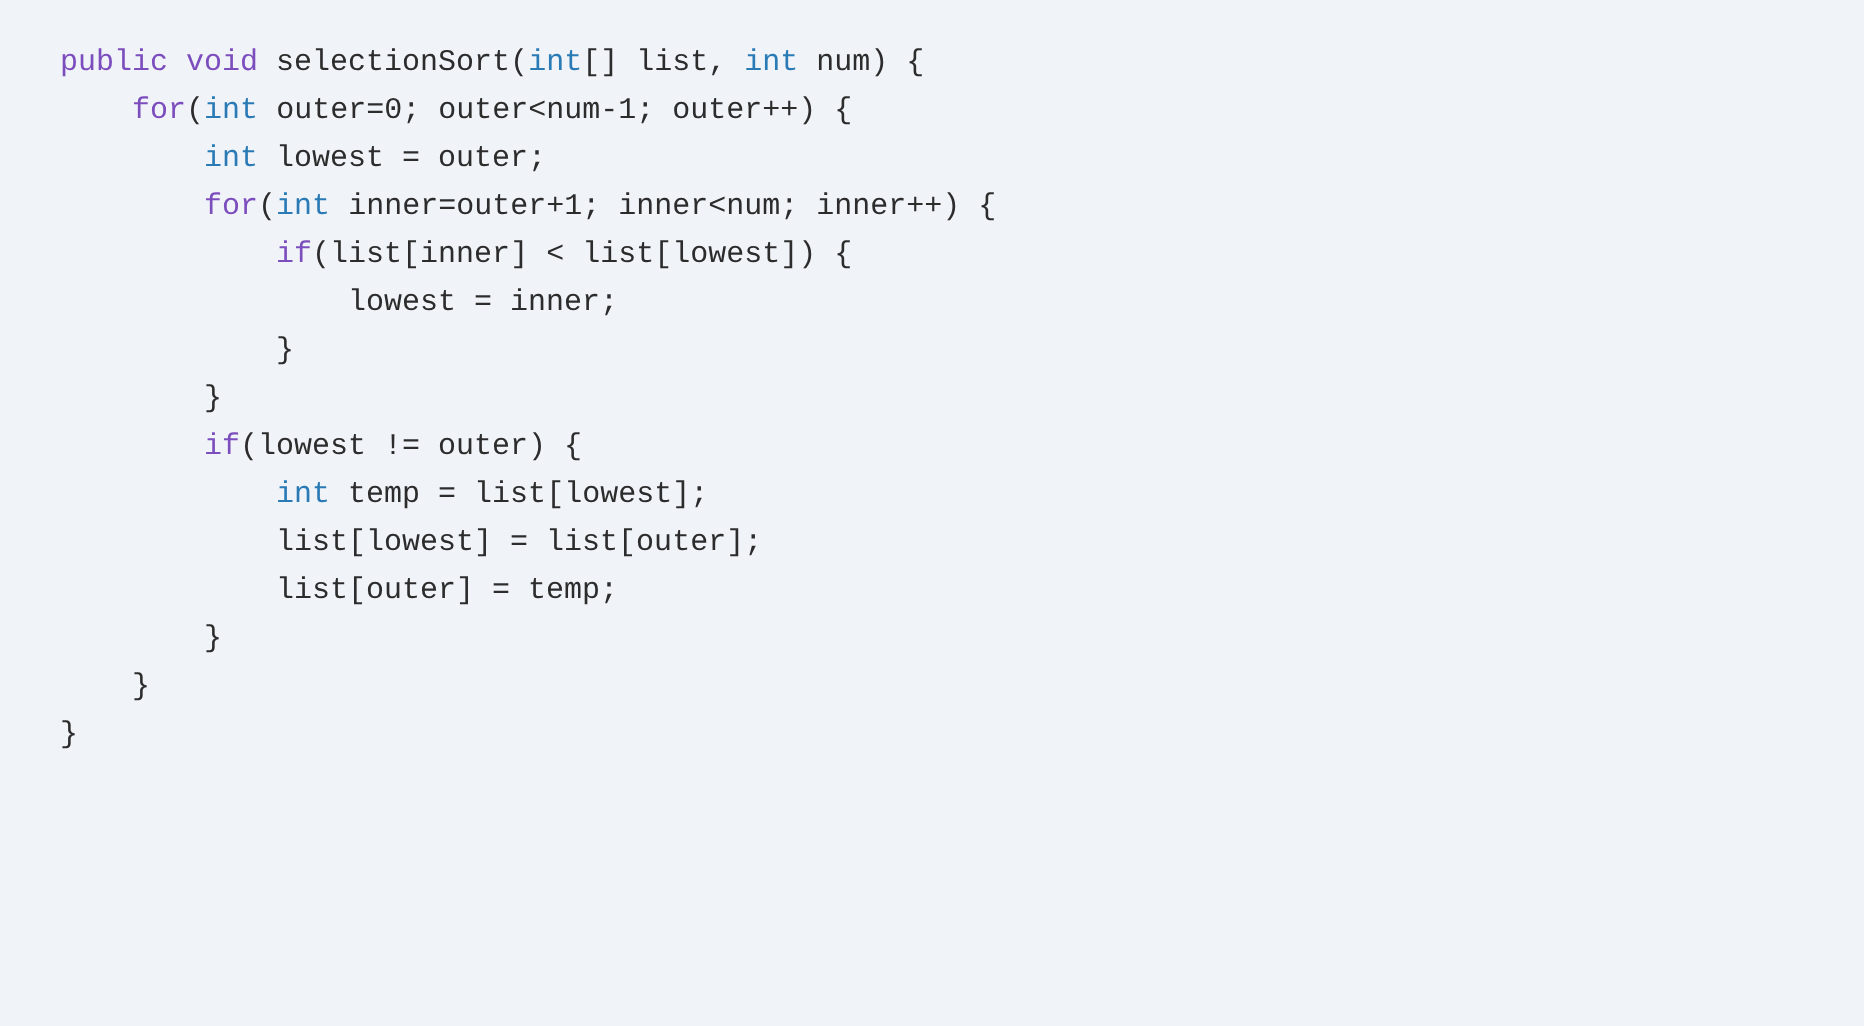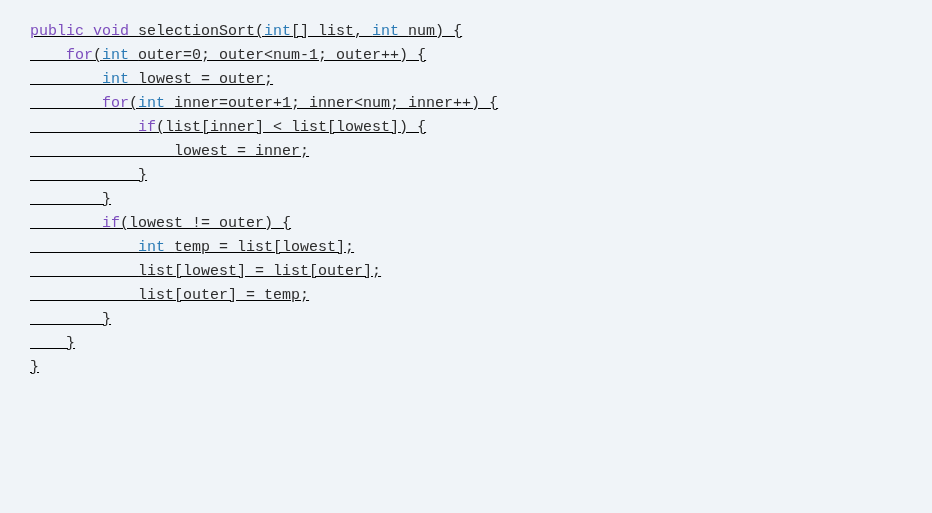--- a/index.html
+++ b/index.html
@@ -22,21 +22,20 @@
 
     .code-container {
       background-color: #f0f4f8;
       padding: 20px 30px;
       width: 100%;
       min-height: 513px;
     }
 
     .code-block {
       white-space: pre;
-      text-decoration: underline;
     }
   </style>
 </head>
 <body>
 
 <div class="code-container">
   <div class="code-block" id="code-output"><div><span></span><span style="color: rgb(124, 77, 189);">public </span><span style="color: rgb(124, 77, 189);">void </span><span style="color: rgb(44, 44, 44);">selectionSort(</span><span style="color: rgb(42, 122, 181);">int</span><span style="color: rgb(44, 44, 44);">[] list, </span><span style="color: rgb(42, 122, 181);">int </span><span style="color: rgb(44, 44, 44);">num) {</span></div><div><span>    </span><span style="color: rgb(124, 77, 189);">for</span><span style="color: rgb(44, 44, 44);">(</span><span style="color: rgb(42, 122, 181);">int </span><span style="color: rgb(44, 44, 44);">outer=0; outer&lt;num-1; outer++) {</span></div><div><span>        </span><span style="color: rgb(42, 122, 181);">int </span><span style="color: rgb(44, 44, 44);">lowest = outer;</span></div><div><span>        </span><span style="color: rgb(124, 77, 189);">for</span><span style="color: rgb(44, 44, 44);">(</span><span style="color: rgb(42, 122, 181);">int </span><span style="color: rgb(44, 44, 44);">inner=outer+1; inner&lt;num; inner++) {</span></div><div><span>            </span><span style="color: rgb(124, 77, 189);">if</span><span style="color: rgb(44, 44, 44);">(list[inner] &lt; list[lowest]) {</span></div><div><span>                </span><span style="color: rgb(44, 44, 44);">lowest = inner;</span></div><div><span>            </span><span style="color: rgb(44, 44, 44);">}</span></div><div><span>        </span><span style="color: rgb(44, 44, 44);">}</span></div><div><span>        </span><span style="color: rgb(124, 77, 189);">if</span><span style="color: rgb(44, 44, 44);">(lowest != outer) {</span></div><div><span>            </span><span style="color: rgb(42, 122, 181);">int </span><span style="color: rgb(44, 44, 44);">temp = list[lowest];</span></div><div><span>            </span><span style="color: rgb(44, 44, 44);">list[lowest] = list[outer];</span></div><div><span>            </span><span style="color: rgb(44, 44, 44);">list[outer] = temp;</span></div><div><span>        </span><span style="color: rgb(44, 44, 44);">}</span></div><div><span>    </span><span style="color: rgb(44, 44, 44);">}</span></div><div><span></span><span style="color: rgb(44, 44, 44);">}</span></div></div>
 </div>
 
 </body></html>

